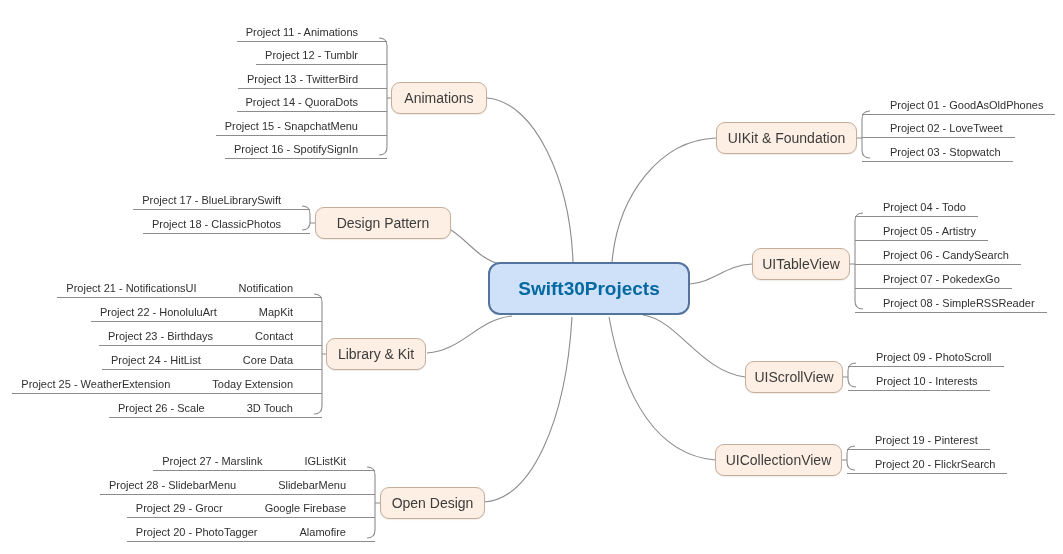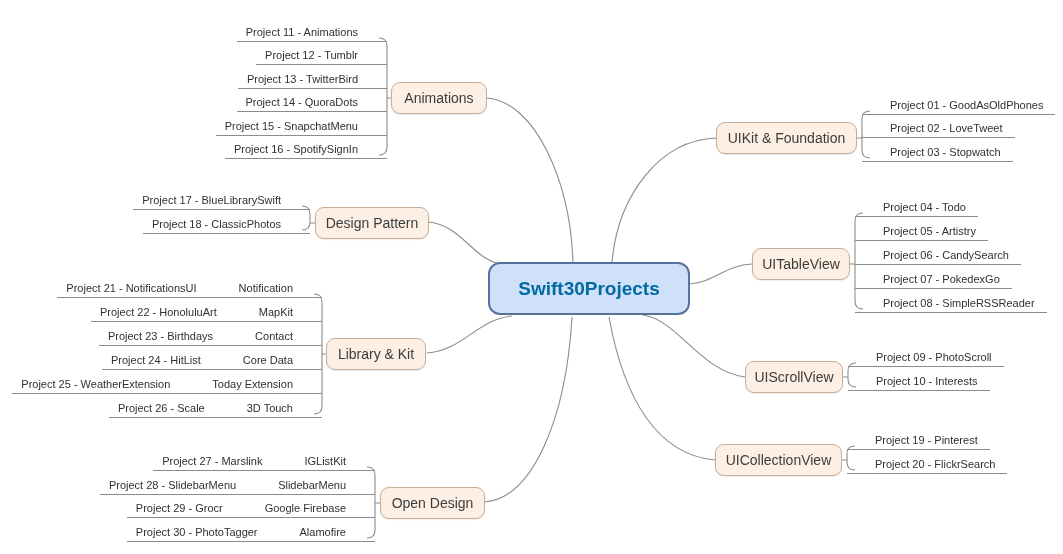--- a/index.html
+++ b/index.html
@@ -76,21 +76,21 @@
   <div class="leaf lft" style="right:676px;top:87px;">
       <span>Project 14 - QuoraDots</span>
     </div>
   <div class="leaf lft" style="right:676px;top:111px;">
       <span>Project 15 - SnapchatMenu</span>
     </div>
   <div class="leaf lft" style="right:676px;top:134px;">
       <span>Project 16 - SpotifySignIn</span>
     </div>
 
-  <div class="topic" style="left:315px;top:207px;width:114px;">Design Pattern</div>
+  <div class="topic" style="left:315px;top:207px;width:136px;">Design Pattern</div>
   <div class="leaf lft" style="right:753px;top:185px;">
       <span>Project 17 - BlueLibrarySwift</span>
     </div>
   <div class="leaf lft" style="right:753px;top:209px;">
       <span>Project 18 - ClassicPhotos</span>
     </div>
 
   <div class="topic" style="left:326px;top:338px;width:100px;">Library &amp; Kit</div>
   <div class="leaf lft" style="right:741px;top:273px;">
       <span>Project 21 - NotificationsUI</span>
@@ -124,21 +124,21 @@
     </div>
   <div class="leaf lft" style="right:688px;top:470px;">
       <span>Project 28 - SlidebarMenu</span>
       <span class="tag">SlidebarMenu</span>
     </div>
   <div class="leaf lft" style="right:688px;top:493px;">
       <span>Project 29 - Grocr</span>
       <span class="tag">Google Firebase</span>
     </div>
   <div class="leaf lft" style="right:688px;top:517px;">
-      <span>Project 30 - PhotoTagger</span>
+      <span>Project 20 - PhotoTagger</span>
       <span class="tag">Alamofire</span>
     </div>
 
   <div class="topic" style="left:716px;top:122px;width:141px;">UIKit &amp; Foundation</div>
   <div class="leaf rgt" style="left:862px;top:90px;">
       <span>Project 01 - GoodAsOldPhones</span>
     </div>
   <div class="leaf rgt" style="left:862px;top:113px;">
       <span>Project 02 - LoveTweet</span>
     </div>

